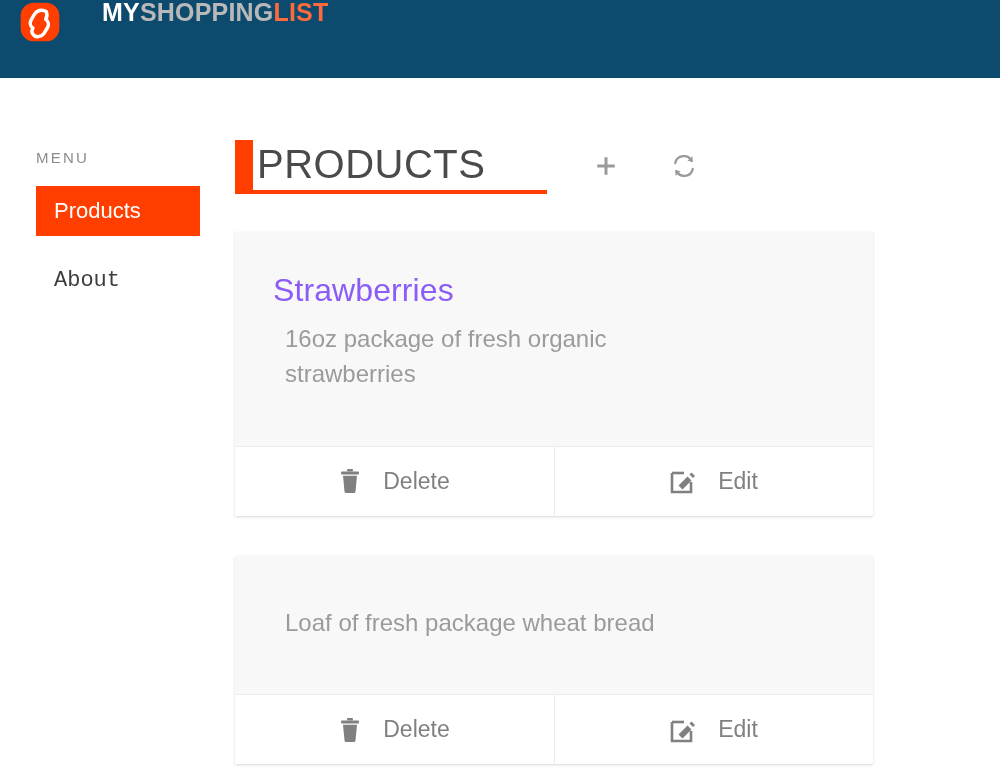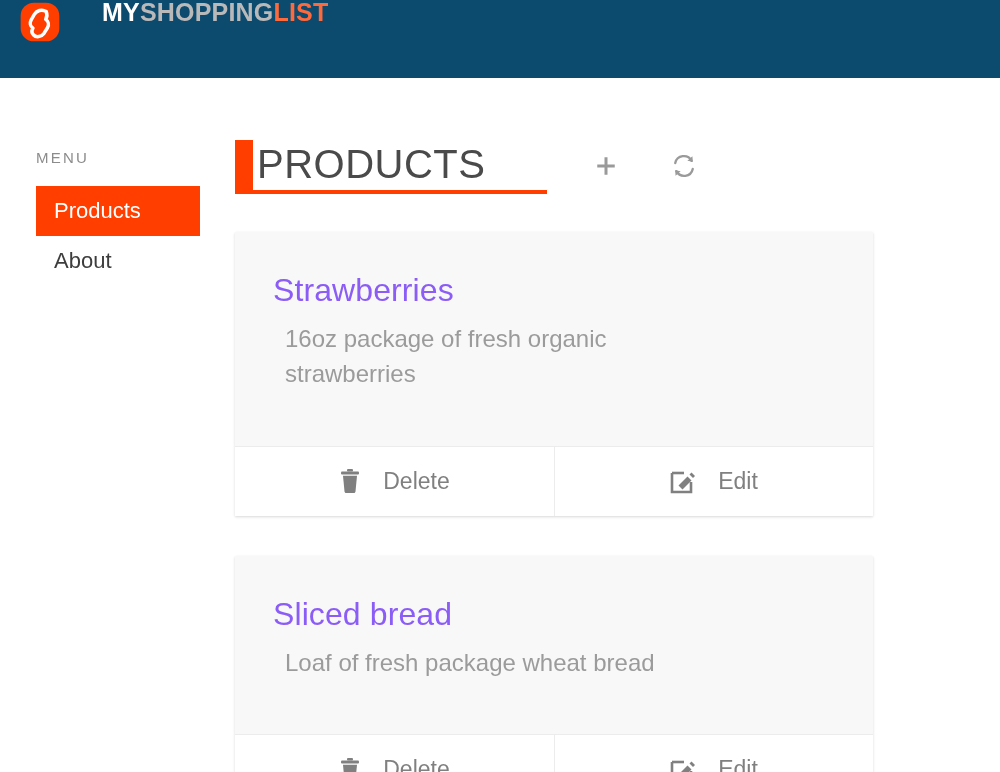--- a/index.html
+++ b/index.html
@@ -89,21 +89,22 @@
     box-sizing: border-box;
     cursor: pointer;
     user-select: none;
   }
   .menu-item.active {
     background: #ff3e00;
     color: #ffffff;
     width: 164px;
   }
   .menu-item.plain {
-    padding-top: 12px;
+    padding-top: 32px;
+    font-family: Liberation Mono, monospace;
   }
 
   
   .main {
     position: absolute;
     left: 235px;
     top: 0;
     width: 640px;
   }
 
@@ -283,21 +284,20 @@
               <path d="M8.5 17.5 L17.5 8.5 L21.5 12.5 L12.5 21.5 Z" fill="#808080"></path>
               <path d="M19.5 6.5 L21.5 4.5 L25 8 L23 10 Z" fill="#808080"></path>
             </svg>
             <span class="action-label">Edit</span>
           </div>
         </div>
       </section>
 
       <section class="card">
         <div class="card-body">
-          <h2 class="card-title">Sliced bread</h2>
           <p class="card-desc">Loaf of fresh package wheat bread</p>
         </div>
         <div class="card-actions">
           <div class="card-action">
             <svg width="22" height="24" viewBox="0 0 22 24">
               <rect x="2" y="2.5" width="18" height="3" rx="1" fill="#808080"></rect>
               <rect x="8" y="0" width="6" height="2.5" rx="1" fill="#808080"></rect>
               <path d="M4 6.8 L18 6.8 L16.5 22.5 C16.4 23.4 15.8 24 15 24 L7 24 C6.2 24 5.6 23.4 5.5 22.5 Z" fill="#808080"></path>
             </svg>
             <span class="action-label">Delete</span>

